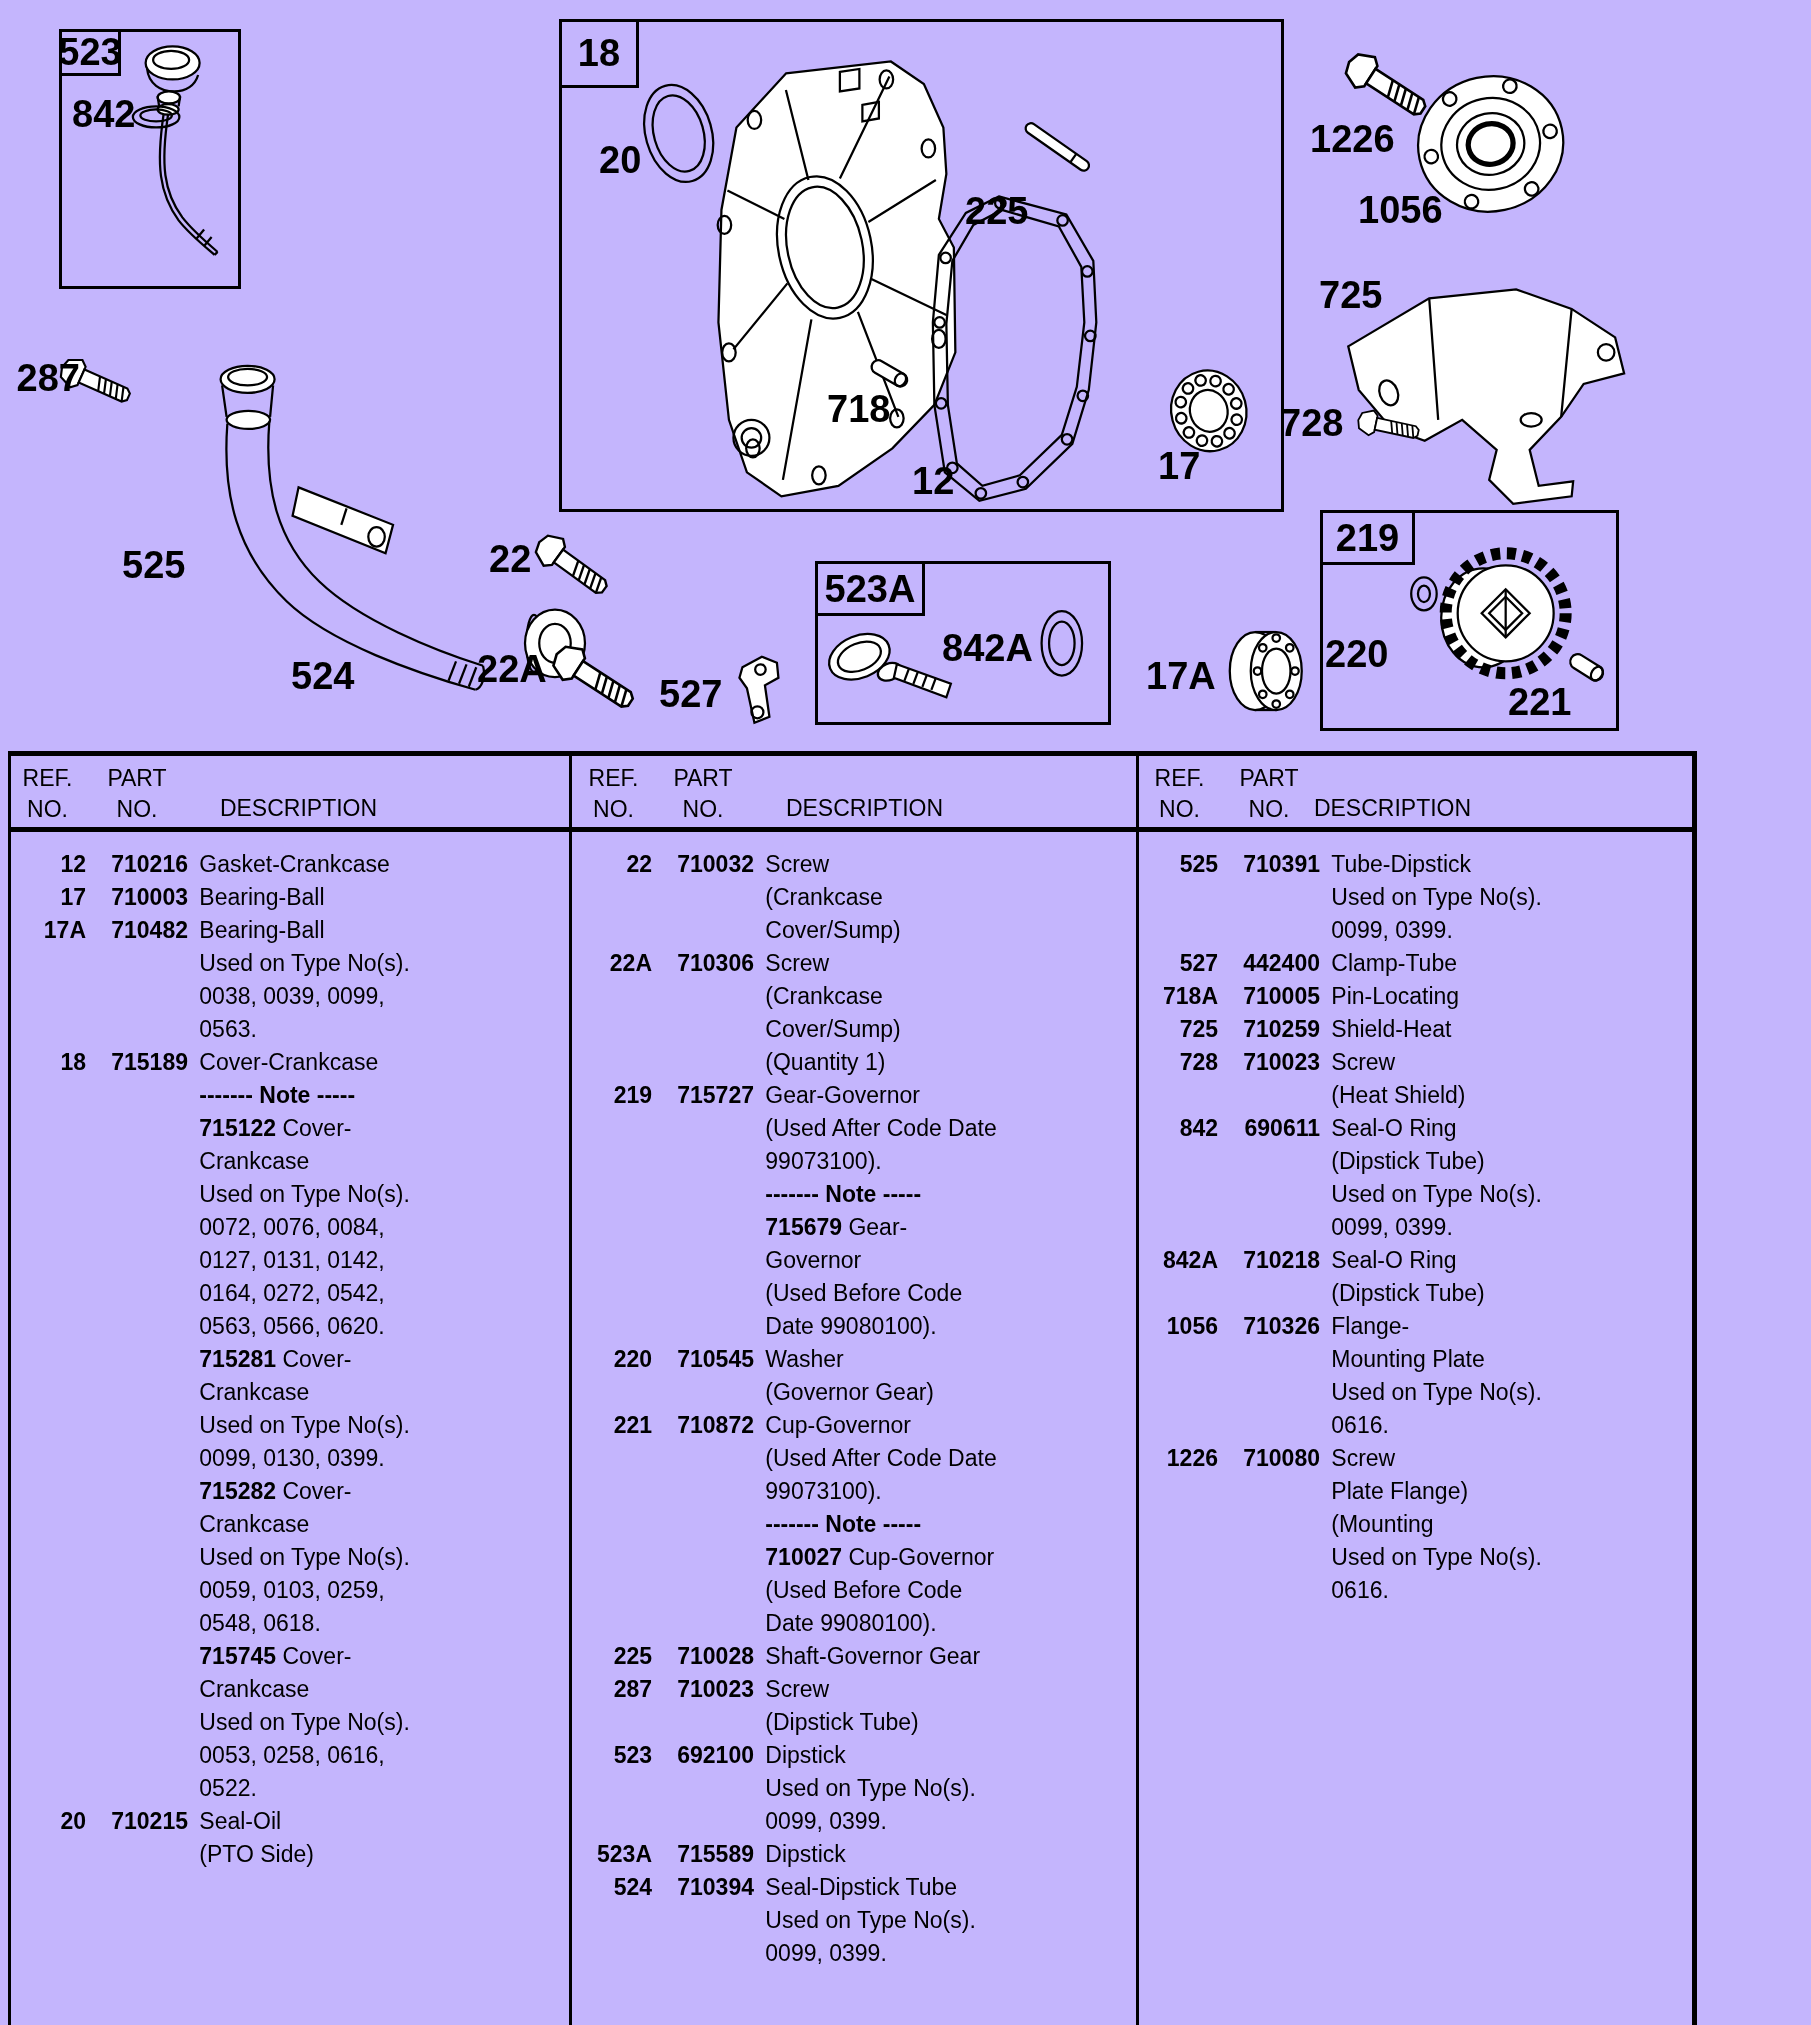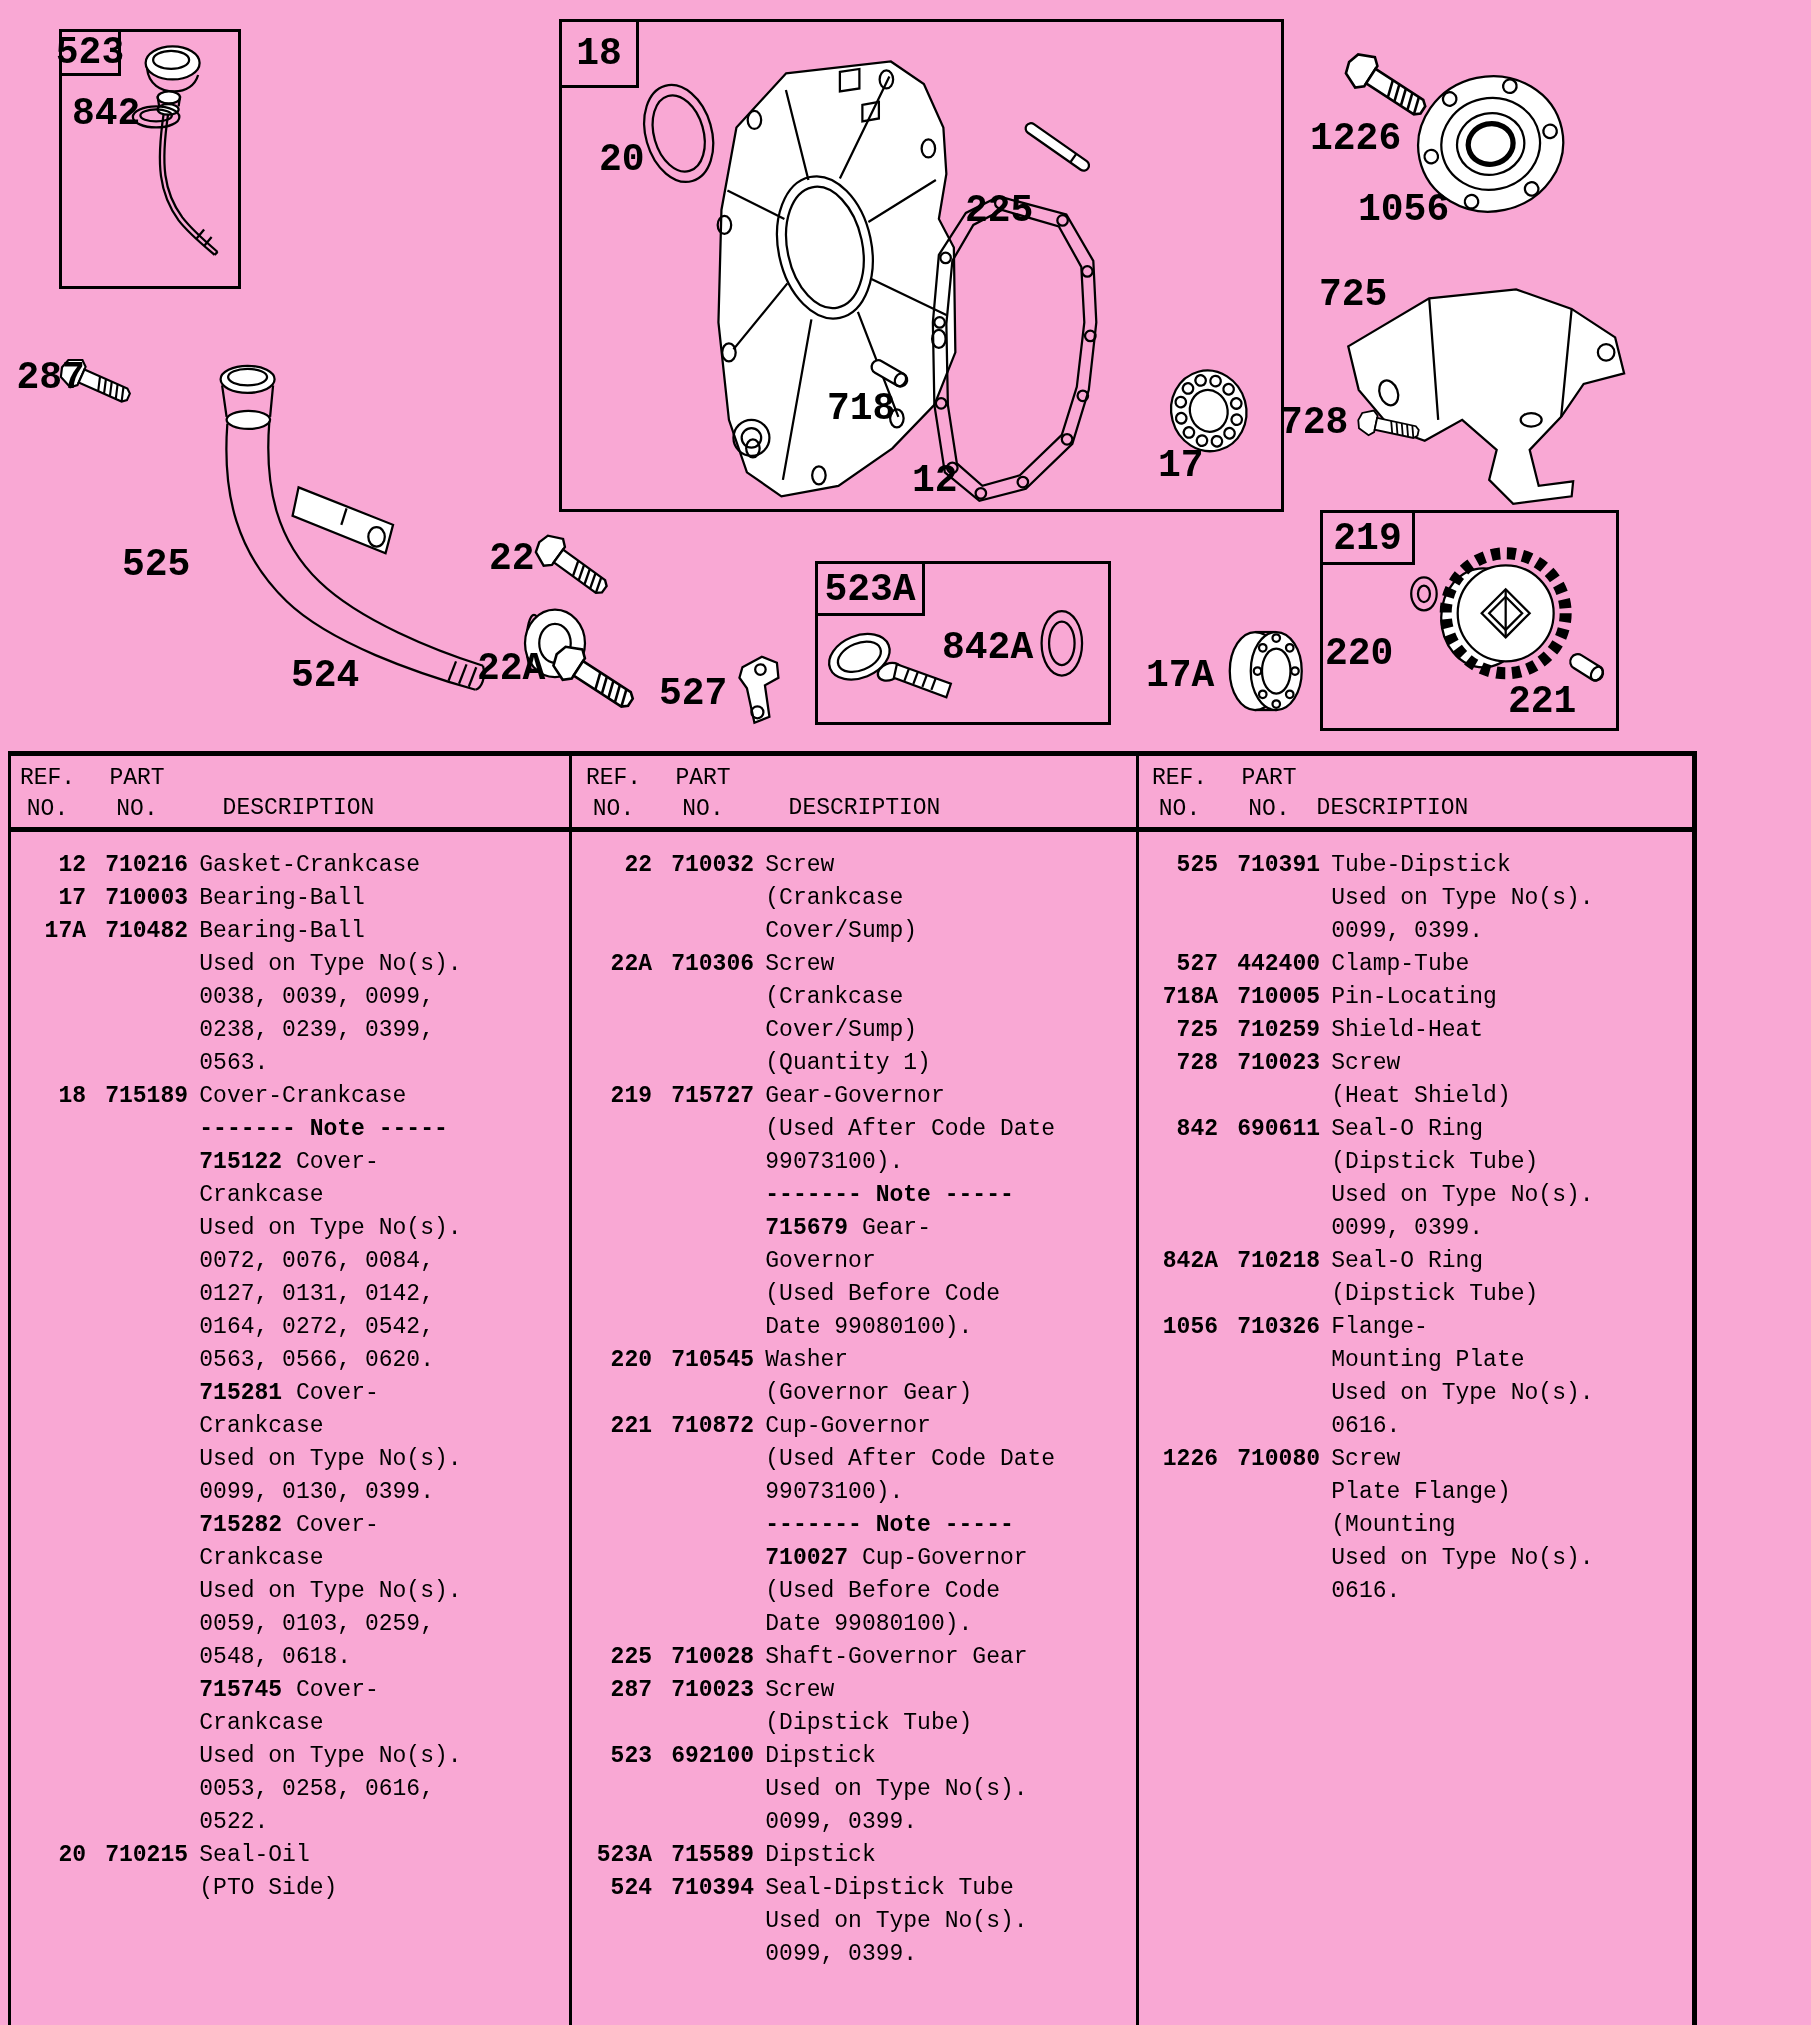--- a/index.html
+++ b/index.html
@@ -1,17 +1,17 @@
 <!DOCTYPE html>
 <html style="font-size:12px"><head>
 <meta charset="utf-8">
 <style>
   html,body{margin:0;padding:0;background:#fff;}
-  .page{position:relative;width:1811px;height:2025px;background:#f9a8d4;color:#000;
-        font-family:Liberation Mono, monospace;overflow:hidden;}
+  .page{position:relative;width:1811px;height:2025px;background:#c4b5fd;color:#000;
+        font-family:Liberation Sans, sans-serif;overflow:hidden;}
   
   .pbox{position:absolute;border:3px solid #000;box-sizing:border-box;}
   #box523{left:59px;top:28.5px;width:182px;height:260px;}
   #lbox523{left:59px;top:28.5px;width:62px;height:47px;}
   #box18{left:559px;top:19px;width:725px;height:493px;}
   #lbox18{left:559px;top:19px;width:80px;height:69px;}
   #box523A{left:815px;top:561px;width:296px;height:164px;}
   #lbox523A{left:815px;top:561px;width:110px;height:55px;}
   #box219{left:1320px;top:510px;width:299px;height:221px;}
   #lbox219{left:1320px;top:510px;width:95px;height:55px;}
@@ -348,25 +348,20 @@
           <span class="c-desc">Used on Type No(s).</span>
         </div>
         <div class="trow">
           <span class="c-ref"></span>
           <span class="c-part"></span>
           <span class="c-desc">0038, 0039, 0099,</span>
         </div>
         <div class="trow">
           <span class="c-ref"></span>
           <span class="c-part"></span>
-          <span class="c-desc">0238, 0239, 0399,</span>
-        </div>
-        <div class="trow">
-          <span class="c-ref"></span>
-          <span class="c-part"></span>
           <span class="c-desc">0563.</span>
         </div>
         <div class="trow">
           <span class="c-ref">18</span>
           <span class="c-part">715189</span>
           <span class="c-desc">Cover-Crankcase</span>
         </div>
         <div class="trow">
           <span class="c-ref"></span>
           <span class="c-part"></span>

